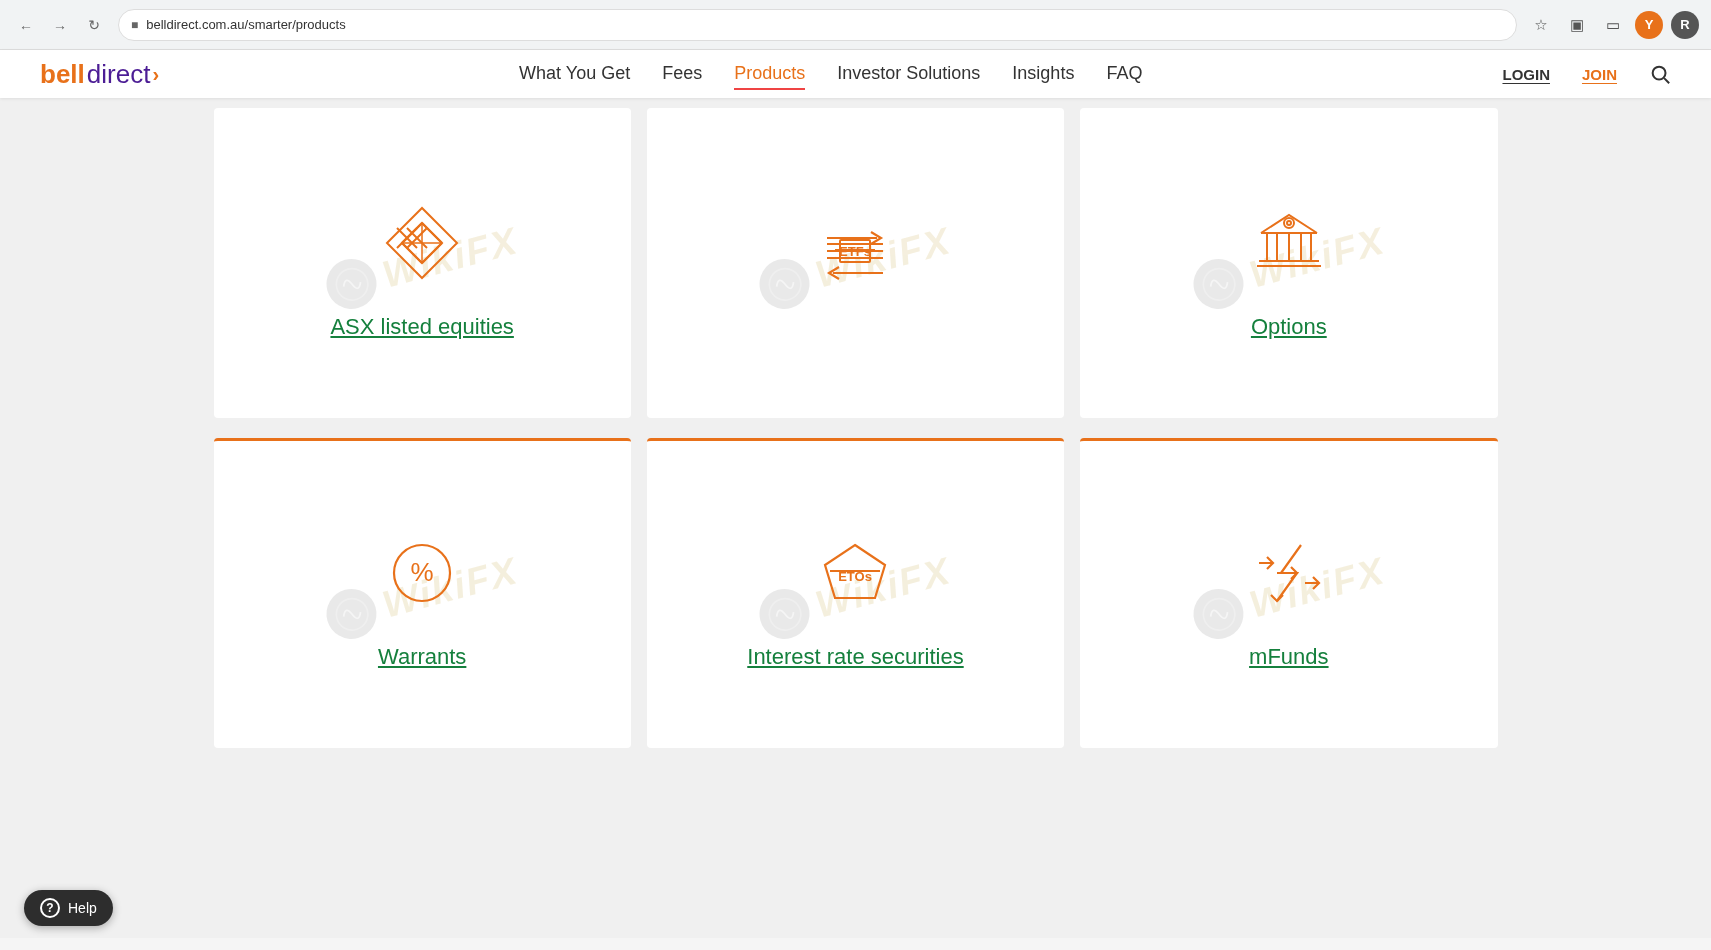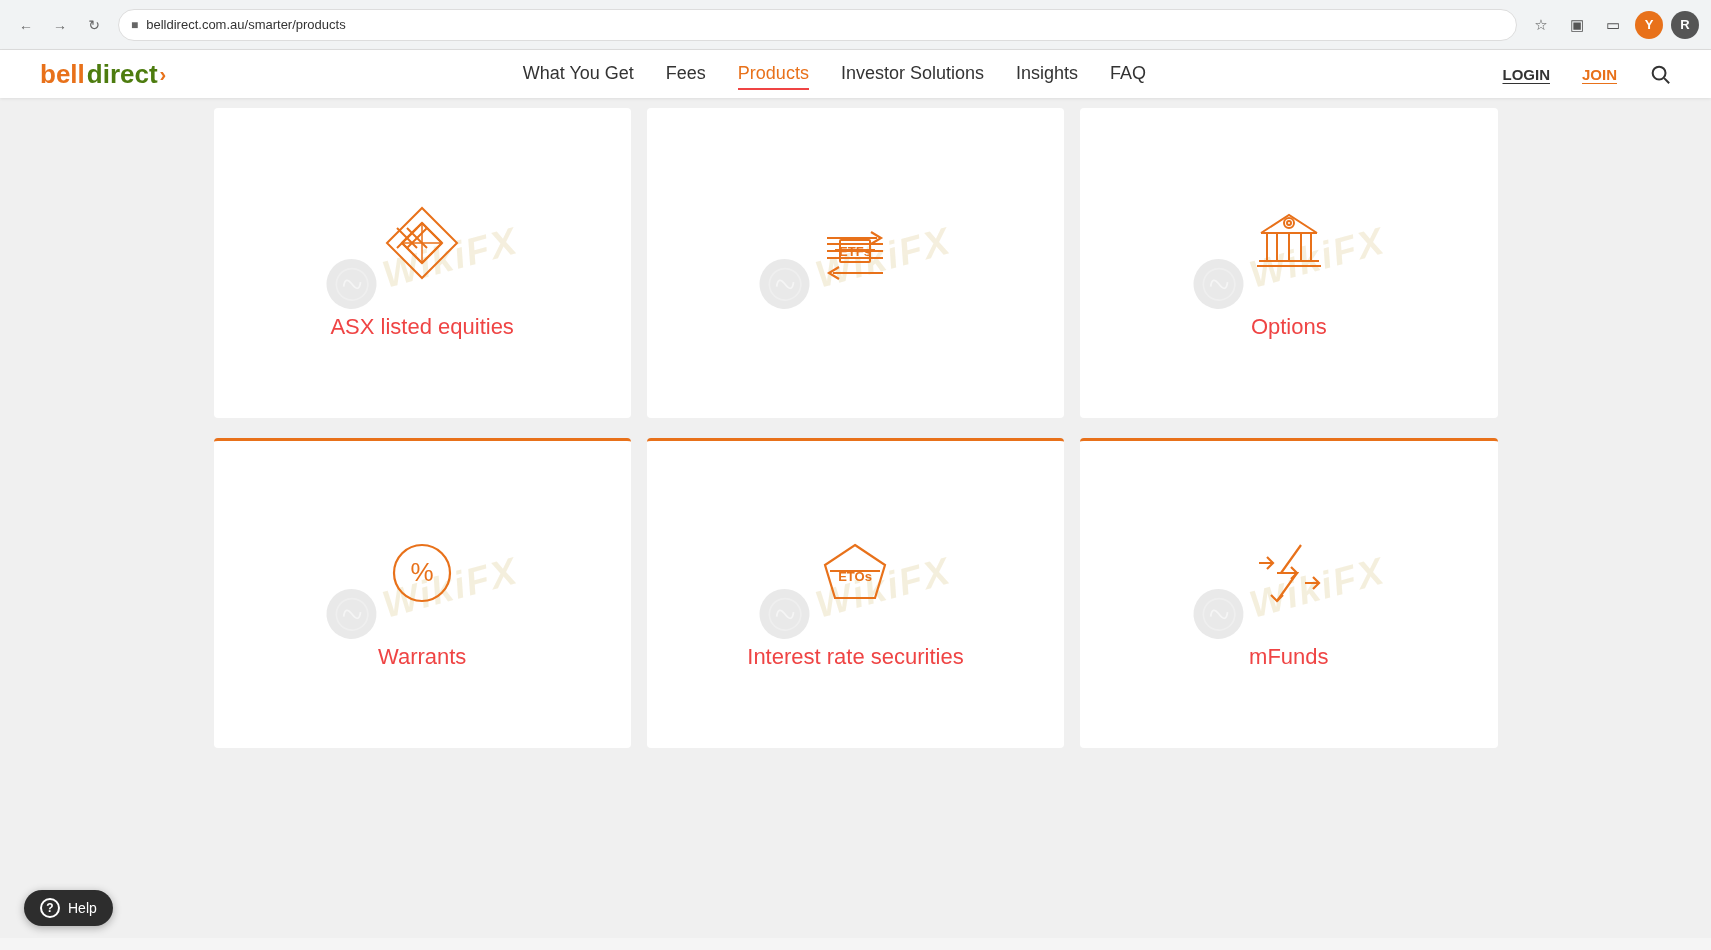--- a/index.html
+++ b/index.html
@@ -88,21 +88,21 @@
       position: sticky; top: 0; z-index: 100;
     }
     .logo {
       display: flex; align-items: center;
       font-size: 26px;
       font-weight: 700;
       color: #e8711a;
       text-decoration: none;
       gap: 2px;
     }
-    .logo span.light { font-weight: 700; color: #4d7c0f; }
+    .logo span.light { font-weight: 400; color: #4c1d95; }
     .logo-chevron {
       color: #e8711a;
       font-size: 20px;
       font-weight: 700;
     }
     .main-nav {
       display: flex;
       align-items: center;
       gap: 32px;
     }
@@ -208,25 +208,26 @@
       display: flex;
       align-items: center;
       justify-content: center;
       margin-bottom: 24px;
       position: relative;
       z-index: 2;
     }
     .product-title {
       font-size: 22px;
       font-weight: 400;
-      color: #ef4444;
+      color: #15803d;
       text-align: left;
       line-height: 1.35;
       position: relative;
       z-index: 2;
+      text-decoration: underline;
     }
 
     
     .icon-svg {
       width: 80px;
       height: 80px;
     }
 
     
     .help-btn {

